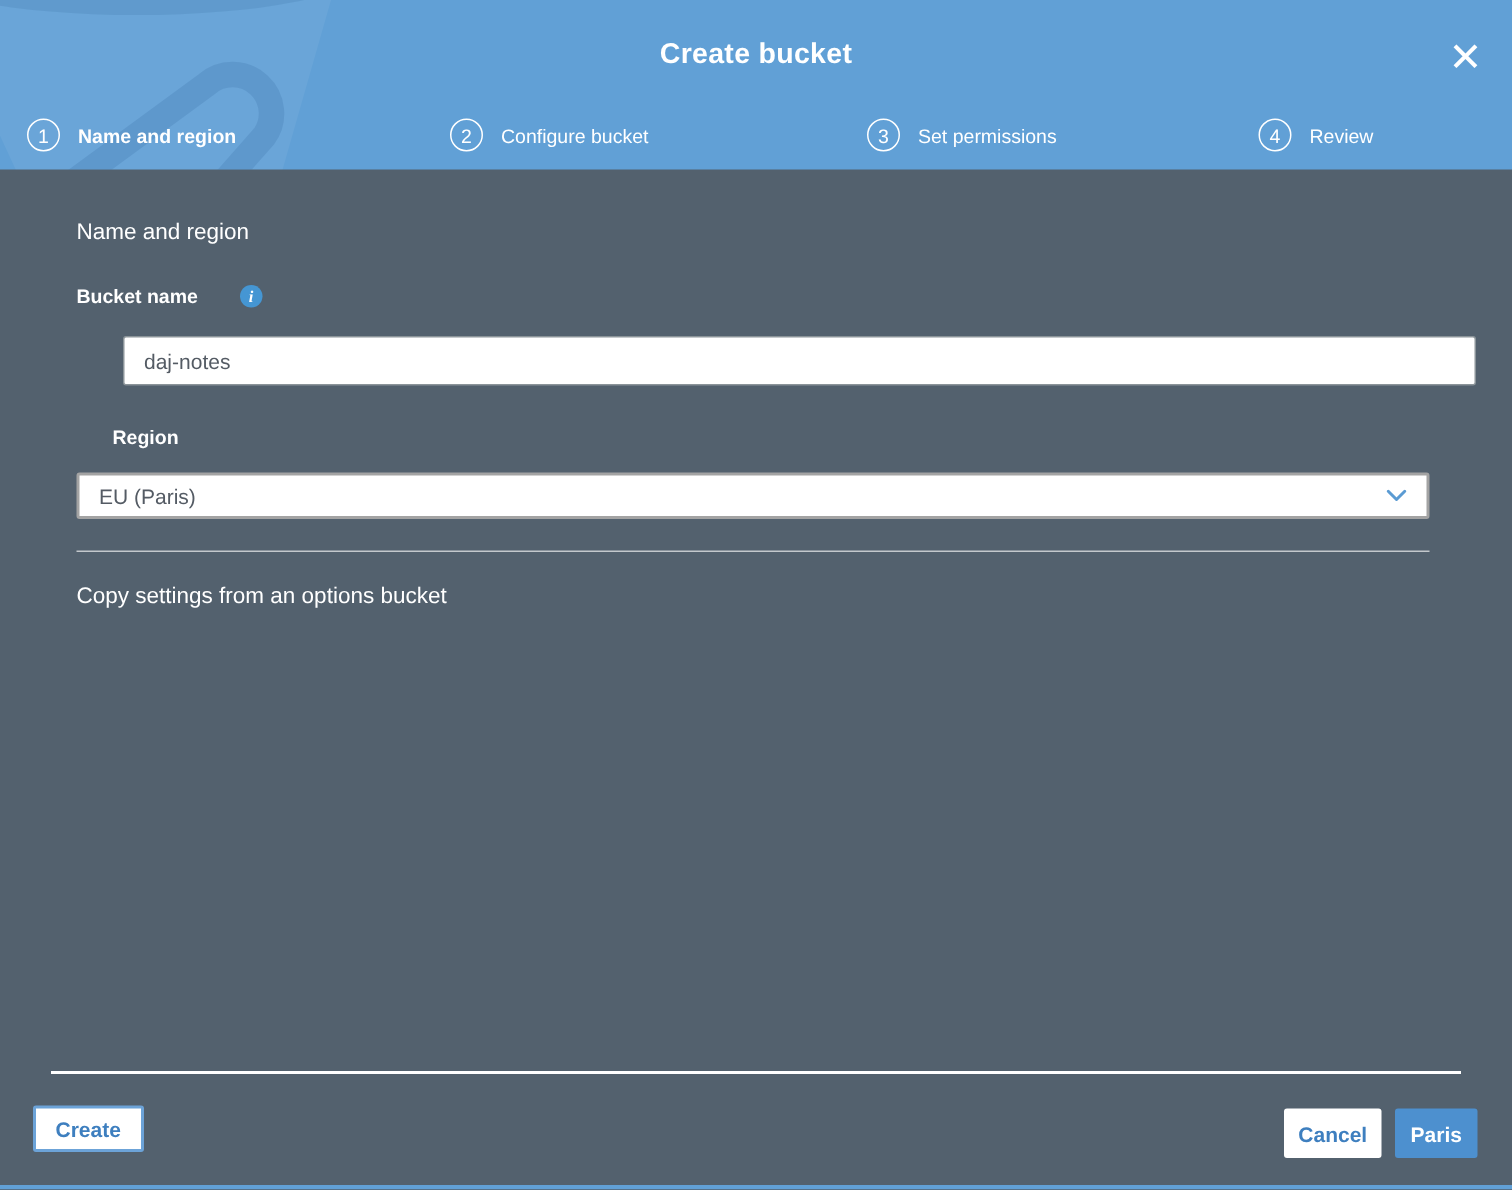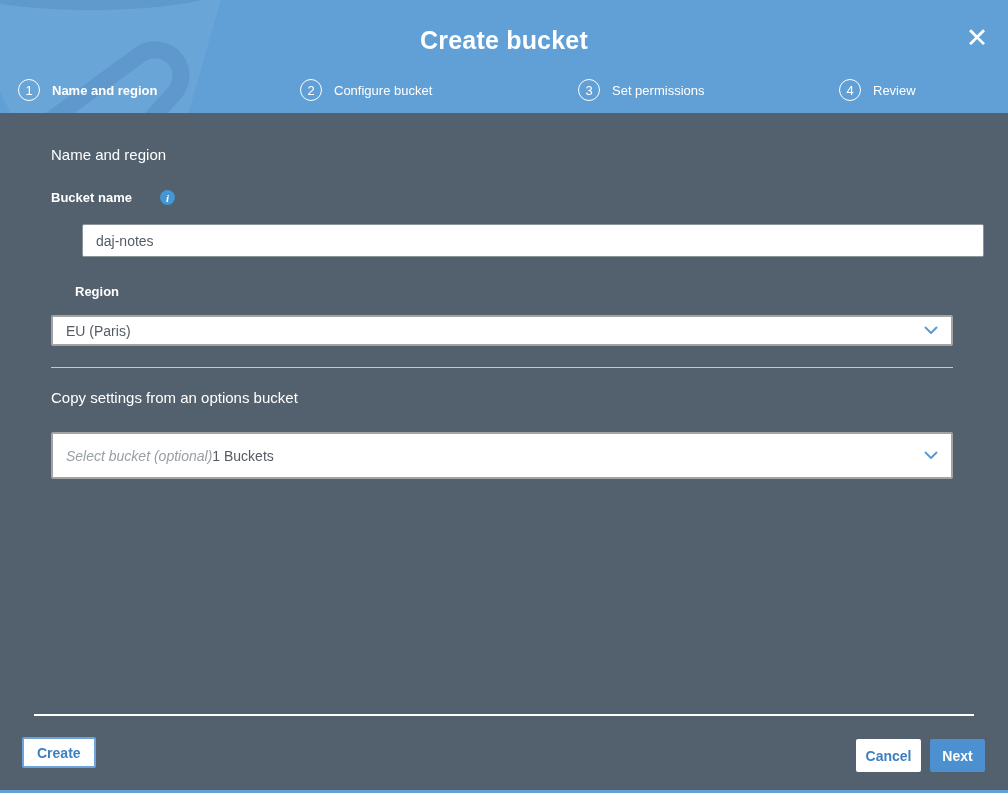--- a/index.html
+++ b/index.html
@@ -13,21 +13,21 @@
   .stage { position: absolute; inset: 0; width: 1008px; height: 793px; }
 
   
   .header {
     position: absolute; top: 0; left: 0; width: 1008px; height: 113px;
     background: #61a0d6; overflow: hidden;
   }
   .watermark { position: absolute; top: -6px; left: -14px; pointer-events: none; }
   .dialog-title {
     position: absolute; top: 26px; left: 0; width: 100%;
-    text-align: center; color: #ffffff; font-size: 25px; font-weight: 600;
+    text-align: center; color: #ffffff; font-size: 19px; font-weight: 600;
     letter-spacing: 0.2px;
   }
   .close-btn {
     position: absolute; top: 24px; right: 16px; width: 30px; height: 30px;
     color: #ffffff; font-size: 27px; font-weight: 100; line-height: 28px;
     text-align: center; cursor: pointer; user-select: none;
   }
   .step { position: absolute; top: 79px; height: 22px; display: flex; align-items: center; gap: 12px; }
   .step-circle {
     width: 22px; height: 22px; border: 1.5px solid #ffffff; border-radius: 50%;
@@ -154,31 +154,22 @@
         <svg width="14" height="9" viewBox="0 0 14 9">
           <polyline points="1.5,1.5 7,7 12.5,1.5" fill="none" stroke="#5b9bd3" stroke-width="2" stroke-linecap="round" stroke-linejoin="round"></polyline>
         </svg>
       </span>
     </div>
 
     <div class="content-divider" style="top:254px;"></div>
 
     <div class="section-heading" style="top:276px;">Copy settings from an options bucket</div>
 
-    <div class="select-box" style="top:319px; height:47px;">
-      <span class="select-placeholder">Select bucket (optional)</span>
-      <span class="select-count">1 Buckets</span>
-      <span class="chevron">
-        <svg width="14" height="9" viewBox="0 0 14 9">
-          <polyline points="1.5,1.5 7,7 12.5,1.5" fill="none" stroke="#5b9bd3" stroke-width="2" stroke-linecap="round" stroke-linejoin="round"></polyline>
-        </svg>
-      </span>
-    </div>
   </div>
 
   <div class="footer-divider"></div>
 
   <button class="btn btn-create">Create</button>
   <button class="btn btn-cancel">Cancel</button>
-  <button class="btn btn-next">Next</button>
+  <button class="btn btn-next">Paris</button>
 
   <div class="bottom-strip"></div>
 </div>
 
 </body></html>

